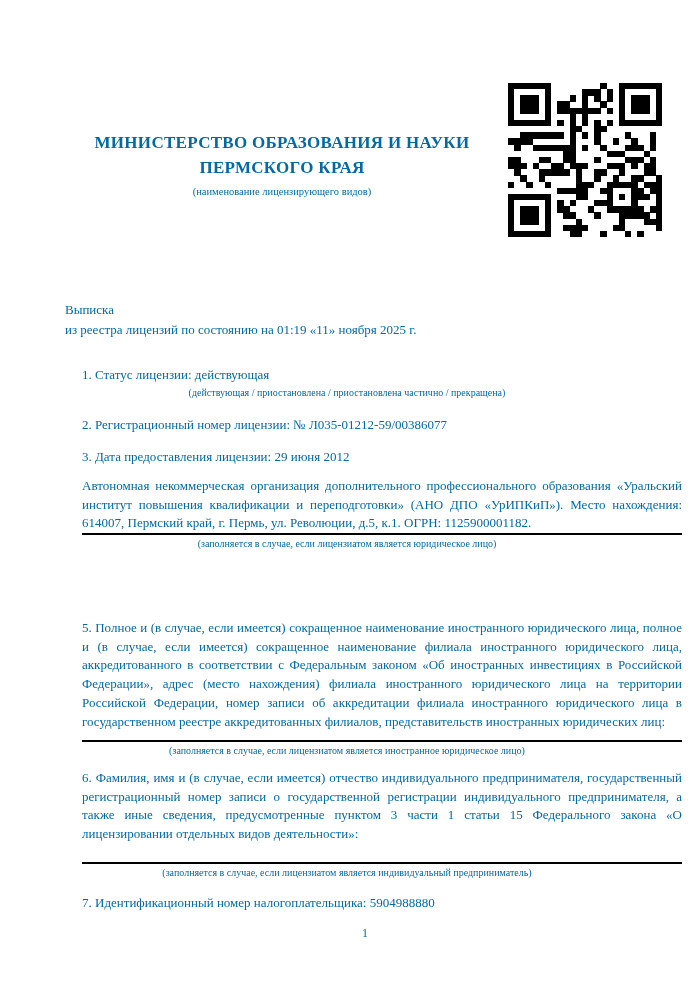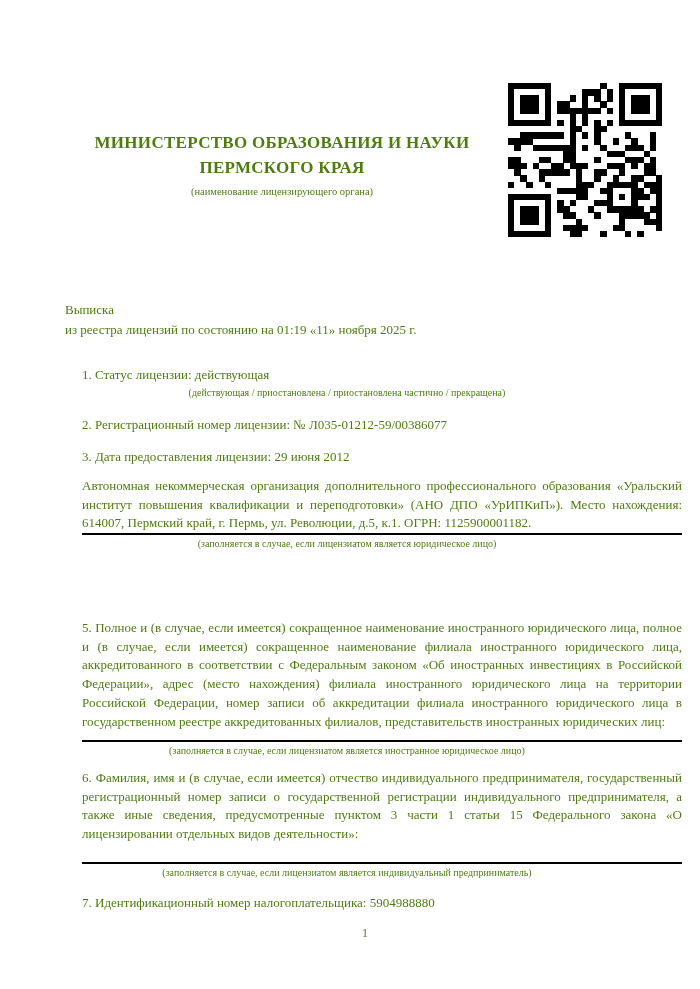--- a/index.html
+++ b/index.html
@@ -6,21 +6,21 @@
   html, body {
     margin: 0;
     padding: 0;
     background: #ffffff;
   }
   .page {
     position: relative;
     width: 700px;
     height: 989px;
     background: #ffffff;
-    color: #4d7c0f;
+    color: #0369a1;
     font-family: "Liberation Serif", "DejaVu Serif", serif;
     overflow: hidden;
   }
 
   
   .org-block {
     position: absolute;
     top: 130px;
     left: 32px;
     width: 500px;
@@ -105,21 +105,21 @@
   }
 </style>
 </head>
 <body>
 
 <div class="page">
 
   <div class="org-block">
     <div class="org-line">МИНИСТЕРСТВО ОБРАЗОВАНИЯ И НАУКИ</div>
     <div class="org-line">ПЕРМСКОГО КРАЯ</div>
-    <div class="org-caption">(наименование лицензирующего органа)</div>
+    <div class="org-caption">(наименование лицензирующего видов)</div>
   </div>
 
   <div class="qr-wrap" id="qr">
       <svg width="154" height="154" viewBox="0 0 154 154" fill="#000000" shape-rendering="crispEdges">
         <rect x="0.00" y="0.00" width="6.36" height="6.36"></rect>
         <rect x="6.16" y="0.00" width="6.36" height="6.36"></rect>
         <rect x="12.32" y="0.00" width="6.36" height="6.36"></rect>
         <rect x="18.48" y="0.00" width="6.36" height="6.36"></rect>
         <rect x="24.64" y="0.00" width="6.36" height="6.36"></rect>
         <rect x="30.80" y="0.00" width="6.36" height="6.36"></rect>

